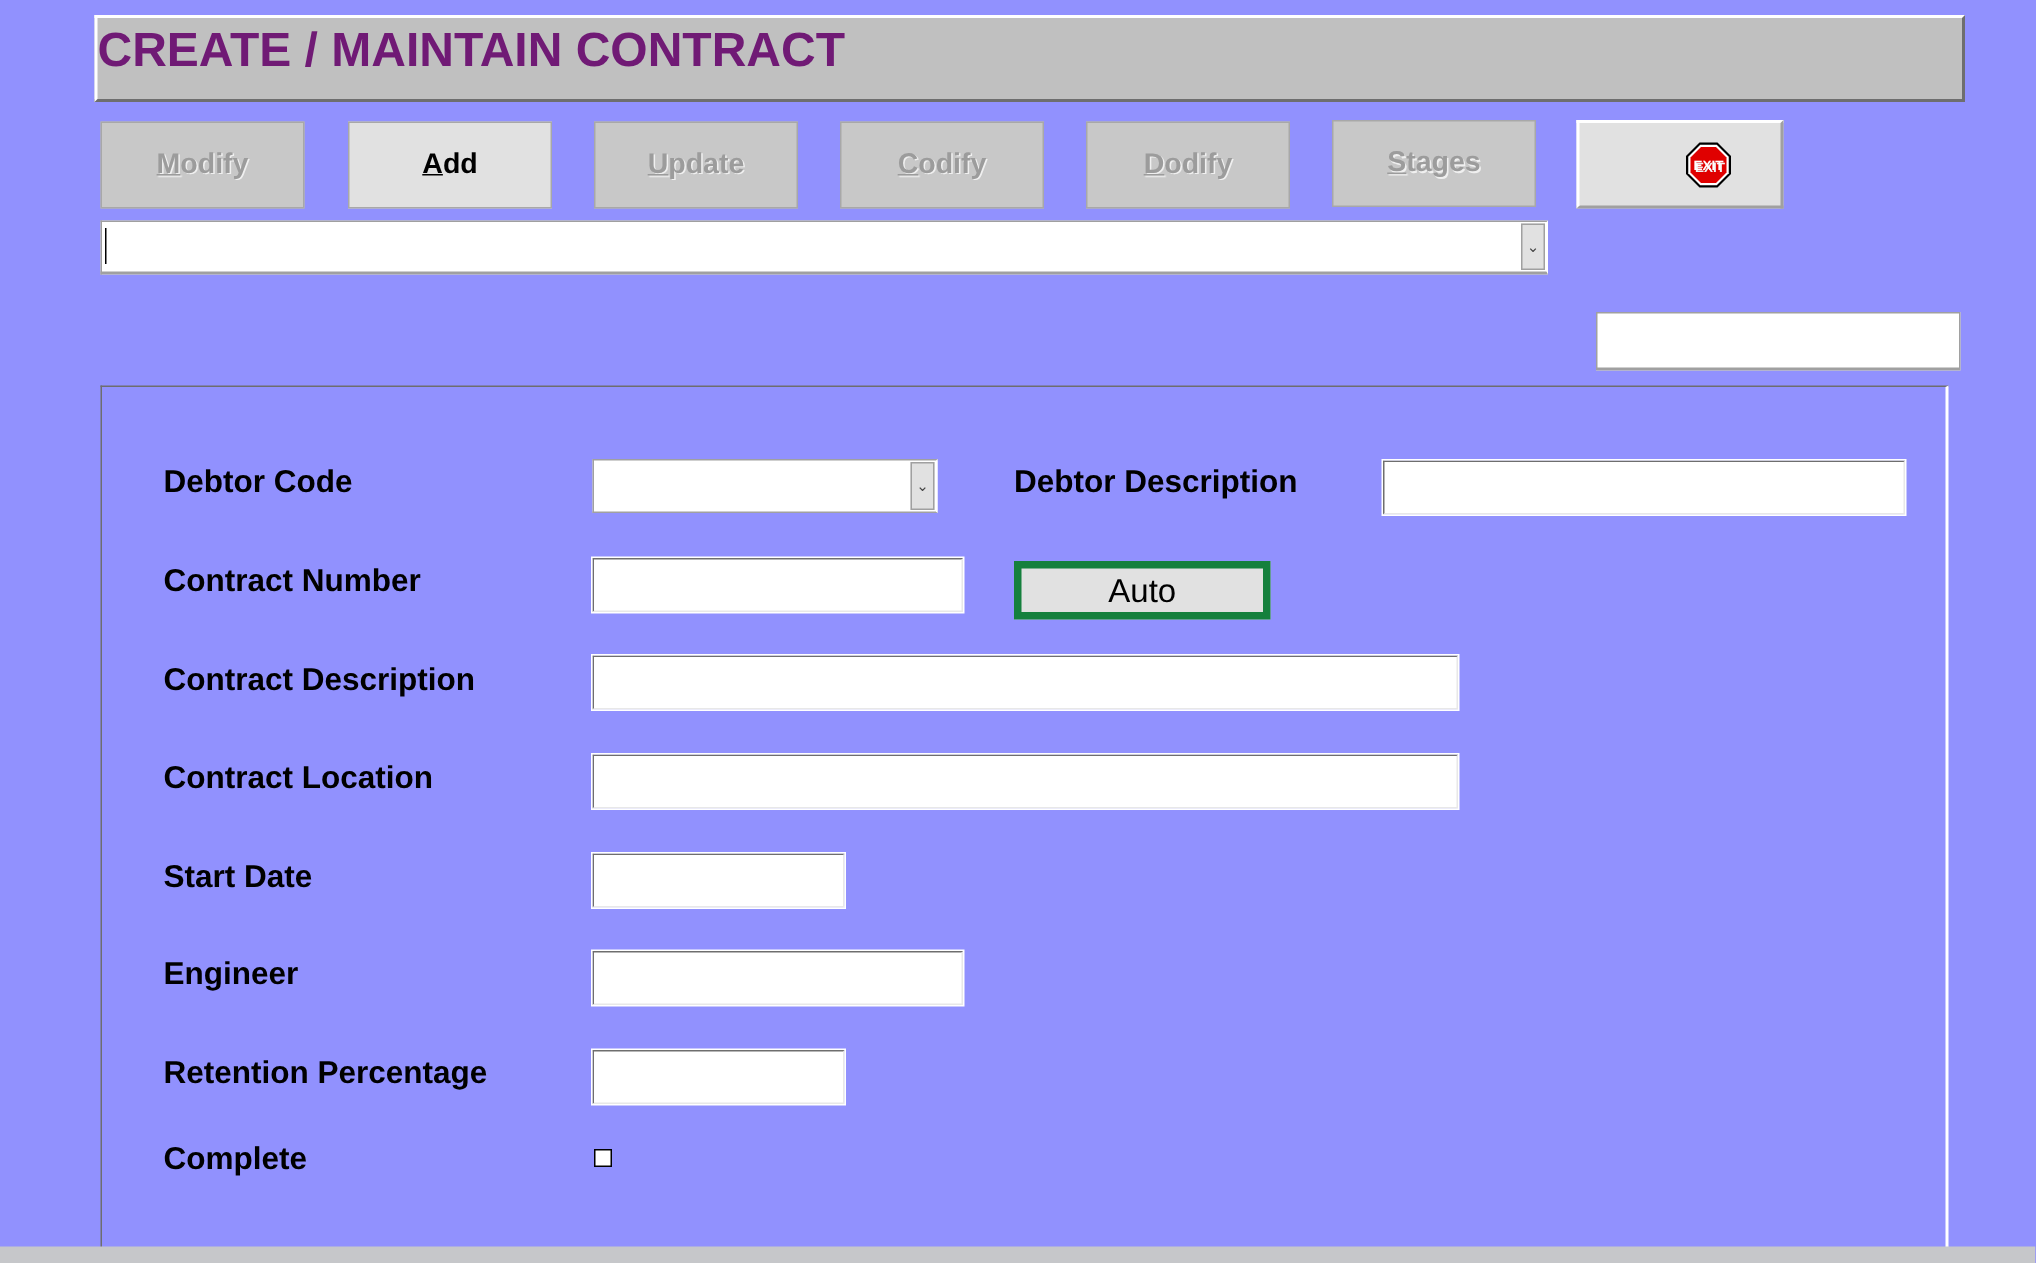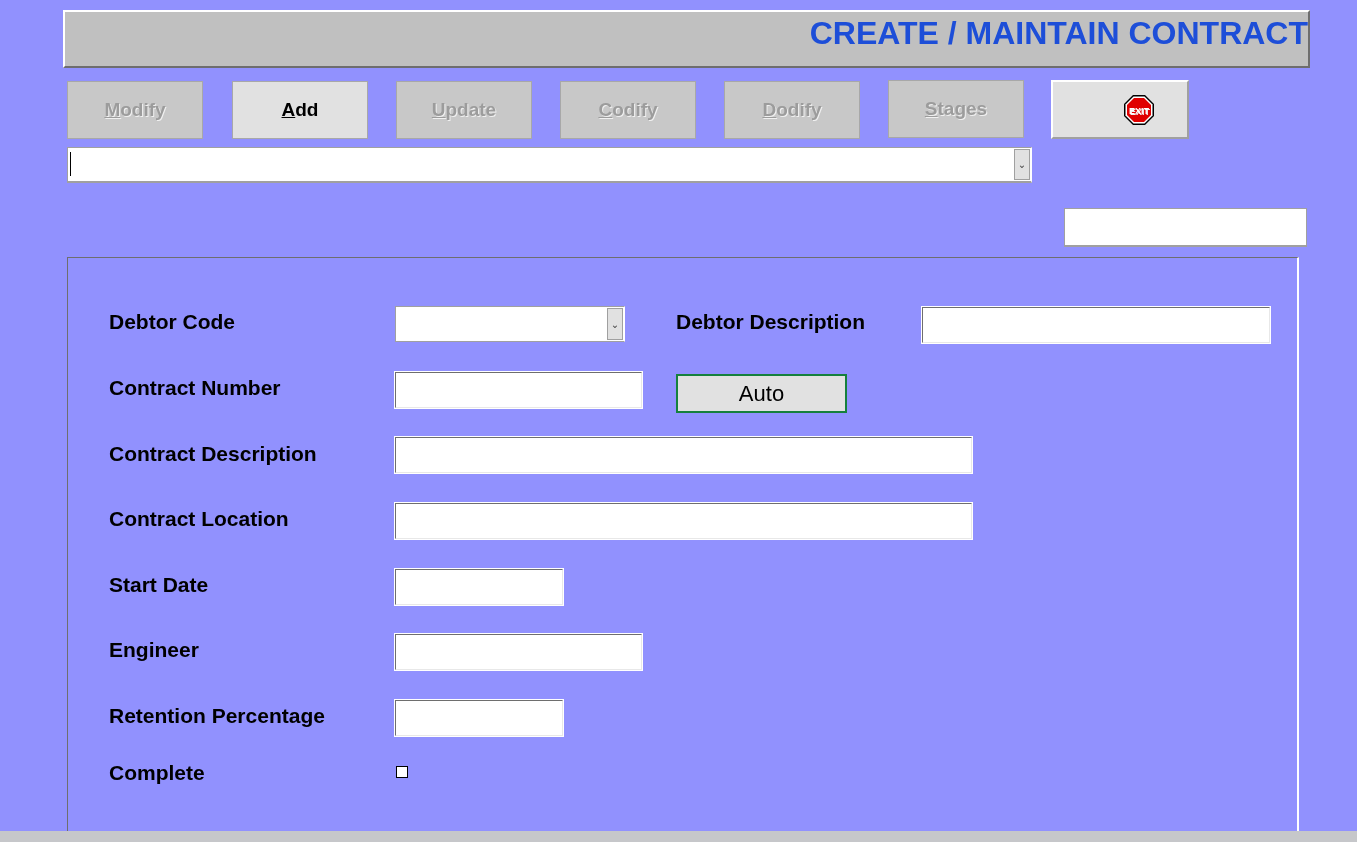--- a/index.html
+++ b/index.html
@@ -8,22 +8,22 @@
       background: #9191fe;
       font-family: "Liberation Sans", sans-serif;
     }
     .abs { position: absolute; box-sizing: border-box; }
 
     .title-bar {
       left: 63px; top: 10px; width: 1247px; height: 58px;
       background: #c0c0c0;
       border-top: 2px solid #ffffff; border-left: 2px solid #ffffff;
       border-right: 2px solid #6e6e6e; border-bottom: 2px solid #6e6e6e;
-      text-align: right; font-weight: bold; font-size: 32px; line-height: 42px;
-      color: #1d4ed8;
+      text-align: left; font-weight: bold; font-size: 32px; line-height: 42px;
+      color: #701a75;
     }
 
     .btn {
       top: 81px; width: 136px; height: 58px;
       border: 1px solid #a8a8a8;
       background: #c8c8c8;
       font-weight: bold; font-size: 19px;
       display: flex; align-items: center; justify-content: center;
       color: #9c9c9c;
       text-shadow: 1px 1px 0 #f0f0f0;
@@ -69,21 +69,21 @@
       border-top: 1px solid #6e6e6e; border-left: 1px solid #6e6e6e;
       border-right: 2px solid #ffffff;
     }
 
     .label {
       left: 109px; font-weight: bold; font-size: 21px; color: #000000; line-height: 26px;
     }
 
     .auto-btn {
       left: 676px; top: 374px; width: 171px; height: 39px;
-      background: #e1e1e1; border: 2px solid #15803d;
+      background: #e1e1e1; border: 5px solid #15803d;
       font-size: 22px; color: #000;
       display: flex; align-items: center; justify-content: center;
     }
 
     .checkbox {
       left: 396px; top: 766px; width: 12px; height: 12px;
       background: #fff; border: 1px solid #000;
     }
 
     .bottom-bar {

